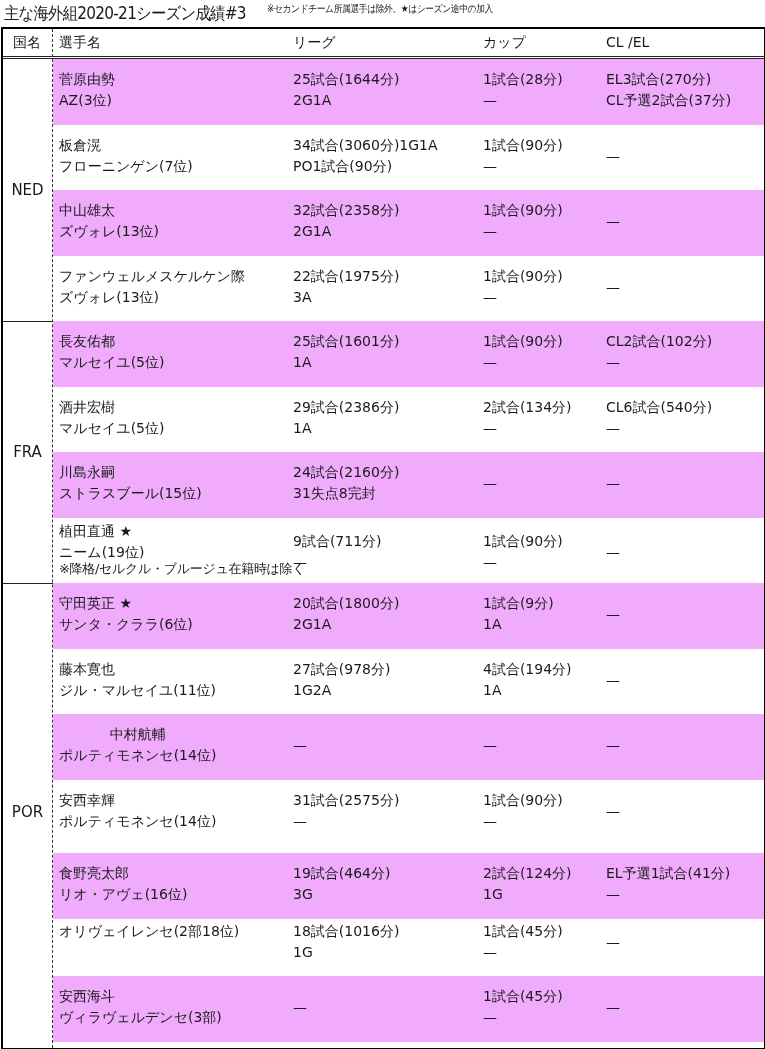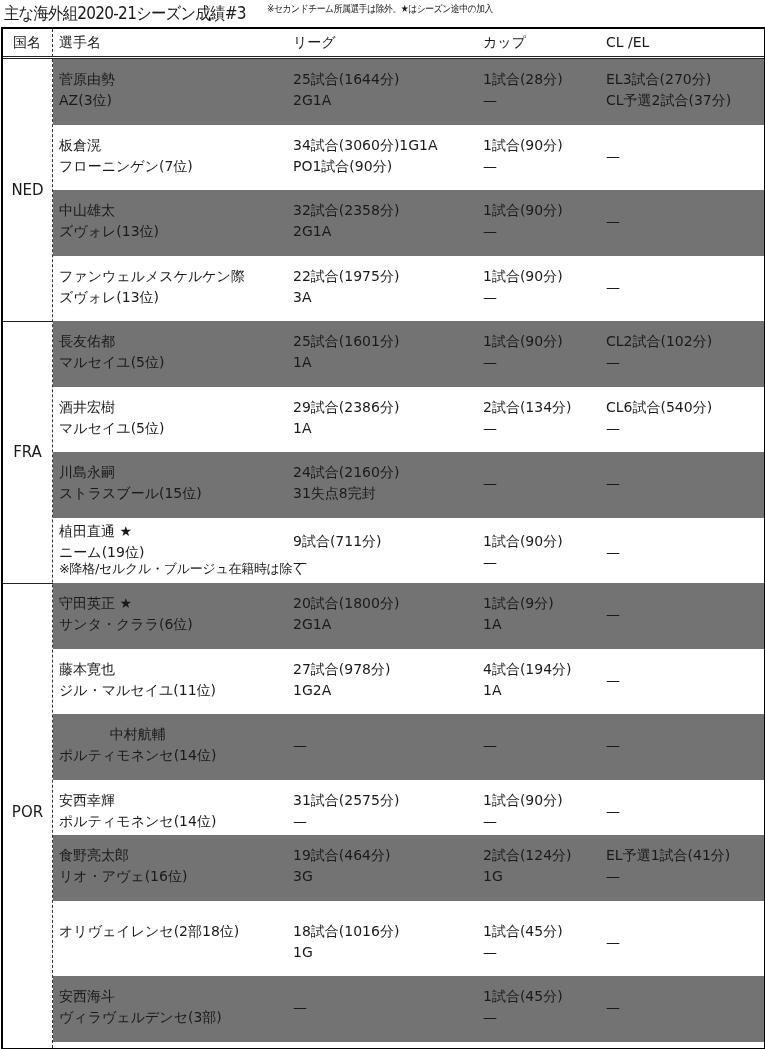--- a/index.html
+++ b/index.html
@@ -9,21 +9,21 @@
   .title { font-size:17px; letter-spacing:-0.8px; transform:scaleX(0.9); transform-origin:left; display:inline-block; }
   .note { font-size:10px; margin-left:-6px; letter-spacing:-0.5px; transform:scaleX(0.88); transform-origin:left; display:inline-block; }
   .table { position:absolute; left:1px; top:27px; width:761px; height:1019px; border:2px solid #000000; box-sizing:content-box; }
   .hdr { position:absolute; left:0; top:0; width:761px; height:27px; border-bottom:3px double #222; background:#fff; }
   .hdr span { position:absolute; top:5px; font-size:14px; }
   .vdash { position:absolute; left:49px; top:0; bottom:0; border-left:1.5px dashed #333; z-index:3; }
   .group { position:absolute; left:0; width:761px; border-bottom:1.5px solid #222; }
   .group:last-child { border-bottom:none; }
   .country { position:absolute; left:0; width:49px; text-align:center; font-size:15px; z-index:2; }
   .row { position:absolute; left:50px; width:711px; height:65.5px; }
-  .row.gray { background:#737373; }
+  .row.gray { background:#f0abfc; }
   .cell { position:absolute; top:10px; font-size:14px; line-height:21px; white-space:nowrap; }
   .c-name { left:6px; }
   .c-league { left:240px; }
   .c-cup { left:430px; }
   .c-cl { left:553px; }
   .cell div { height:21px; }
   .mid { top:21px; }
   .small { font-size:13px; line-height:12px; height:12px !important; letter-spacing:-0.3px; }
 </style>
 </head>
@@ -250,21 +250,21 @@
             <div>—</div>
           </div>
           <div class="cell c-cup">
             <div>1試合(90分)</div>
             <div>—</div>
           </div>
           <div class="cell c-cl mid">
             <div>—</div>
           </div>
         </div>
-        <div class="row gray" style="top: 252px;">
+        <div class="row gray" style="top: 270px;">
           <div class="cell c-name">
             <div>食野亮太郎</div>
             <div>リオ・アヴェ(16位)</div>
           </div>
           <div class="cell c-league">
             <div>19試合(464分)</div>
             <div>3G</div>
           </div>
           <div class="cell c-cup">
             <div>2試合(124分)</div>

